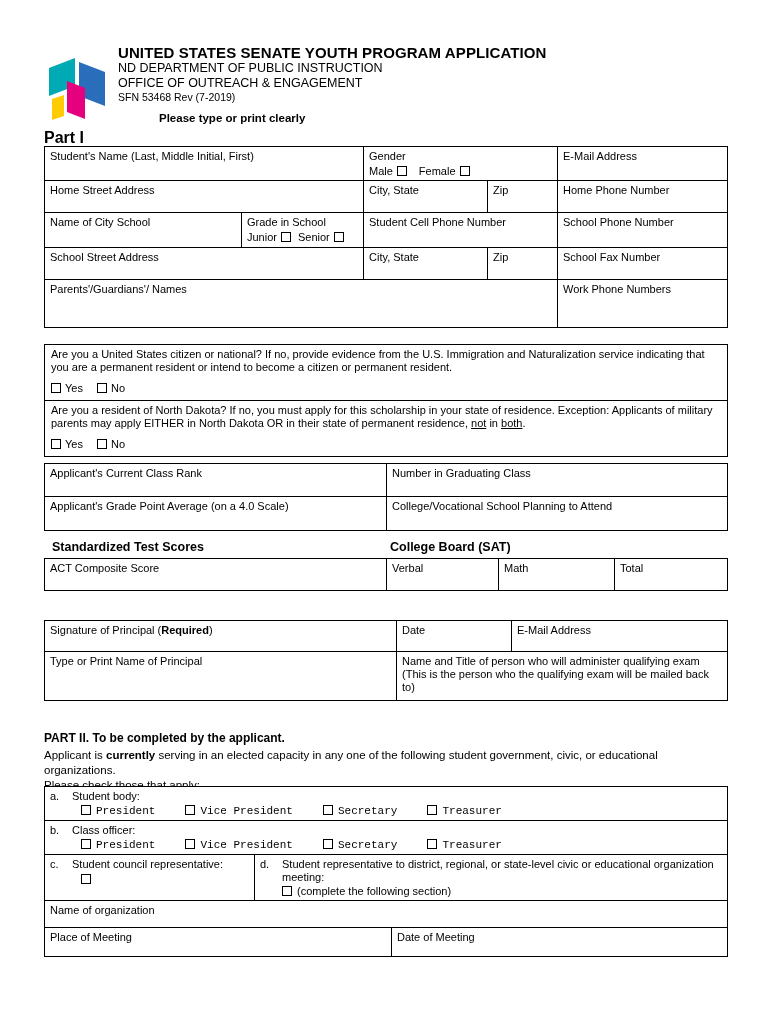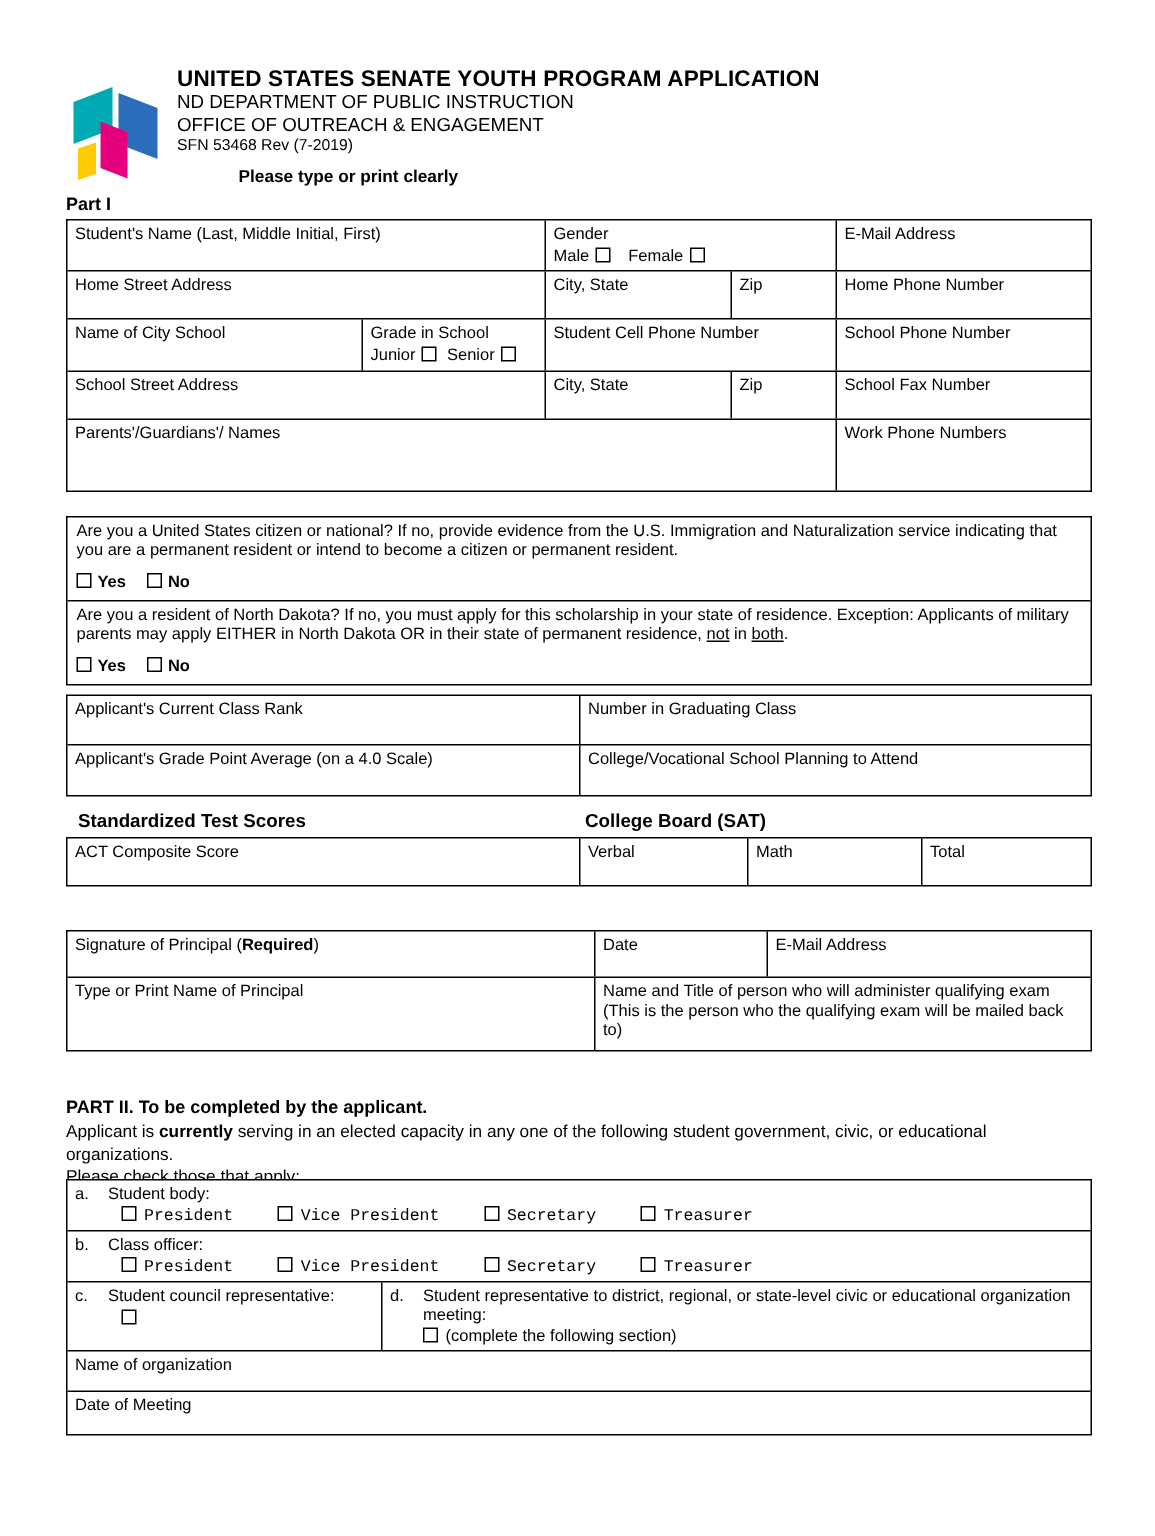--- a/index.html
+++ b/index.html
@@ -5,39 +5,39 @@
   html,body{margin:0;padding:0;}
   body{width:770px;height:1024px;background:#ffffff;color:#000;
        font-family:"Liberation Sans",sans-serif;position:relative;overflow:hidden;}
   
   .logo{position:absolute;left:46px;top:56px;width:64px;height:66px;}
   .hdr{position:absolute;left:118px;top:44px;}
   .hdr .title{font-size:15px;font-weight:bold;line-height:17px;letter-spacing:.1px;}
   .hdr .sub{font-size:12.5px;line-height:15px;}
   .hdr .sfn{font-size:10.5px;line-height:13px;}
   .hdr .note{font-size:11.5px;font-weight:bold;margin-top:8px;padding-left:41px;}
-  .part-label{position:absolute;left:44px;font-size:12px;font-weight:bold;}
+  .part-label{position:absolute;left:44px;font-size:16px;font-weight:bold;}
   
   .tbl{position:absolute;left:44px;width:682px;border:1px solid #000;background:#fff;}
   .tr{display:flex;align-items:stretch;justify-content:flex-end;}
   .tr+.tr{border-top:1px solid #000;}
   .td{padding:3px 5px 2px 5px;font-size:11px;line-height:13px;flex:0 0 auto;box-sizing:border-box;}
   .td+.td{border-left:1px solid #000;}
   .grow{flex:1 1 auto;}
   .b{font-weight:bold;}
   .u{text-decoration:underline;}
   
   .cb{display:inline-block;width:10px;height:10px;border:1px solid #000;background:#fff;
       vertical-align:-1px;box-sizing:border-box;}
   .inline-cb{margin-left:4px;margin-right:12px;}
   .cbline{margin-top:2px;}
   
   .res-block{padding:3px 6px 5px 6px;font-size:11px;line-height:13px;}
   .res-block.bt{border-top:1px solid #000;}
-  .yn{margin-top:8px;font-weight:bold;}
+  .yn{margin-top:8px;}
   .yn .cb{margin-right:4px;}
   .yn .lbl{margin-right:14px;}
   
   .score-h{position:absolute;top:540px;font-size:12.5px;font-weight:bold;}
   .p2-head{position:absolute;left:44px;top:731px;font-size:12px;font-weight:bold;}
   .p2-intro{position:absolute;left:44px;top:748px;width:684px;font-size:11.5px;line-height:15px;}
   
   .num{display:inline-block;width:22px;}
   .offices{margin-left:31px;margin-top:1px;}
   .office{margin-right:27px;font-family:Liberation Mono, monospace;}
@@ -274,18 +274,21 @@
     </div>
   </div>
 
   <div class="tr" style="min-height:26px">
     <div class="td grow">
       <span>Name of organization</span>
     </div>
   </div>
 
   <div class="tr" style="min-height:28px">
+    <div class="td" style="width:346px">
+      <span>Place of Meeting</span>
+    </div>
     <div class="td grow">
       <span>Date of Meeting</span>
     </div>
   </div>
 
 </div>
 
 </body></html>

